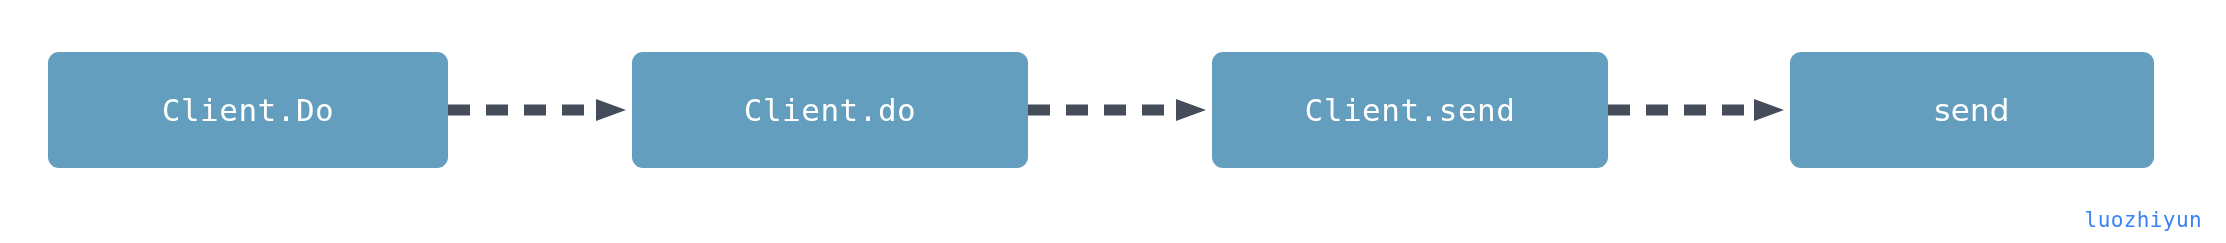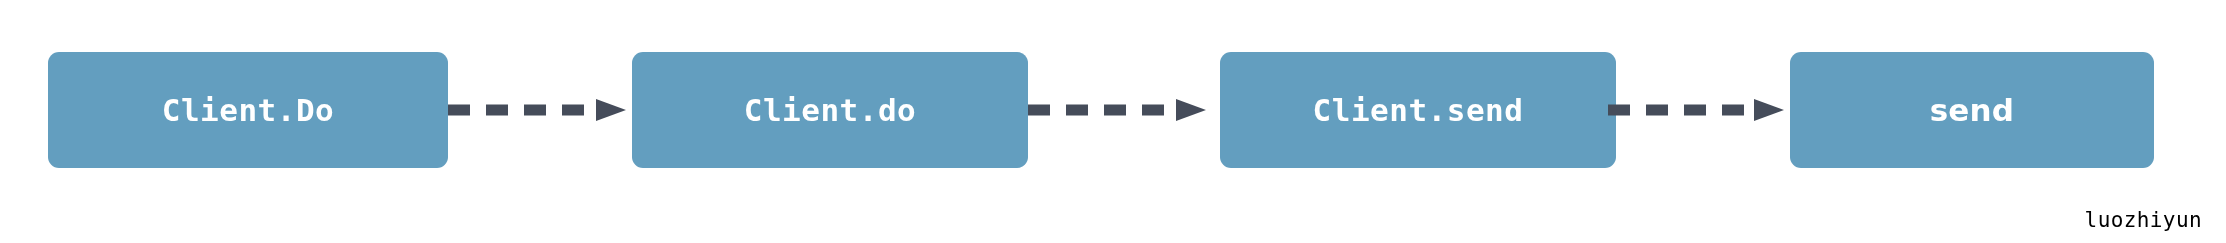--- a/index.html
+++ b/index.html
@@ -33,30 +33,29 @@
     justify-content: center;
     box-sizing: border-box;
   }
   .node-label {
     color: #ffffff;
     font-size: 31px;
     line-height: 1;
     letter-spacing: 0.5px;
     white-space: nowrap;
     font-family: "DejaVu Sans Mono", "Liberation Mono", monospace;
-    font-weight: bold;
   }
   .node-label.sans {
     font-family: "DejaVu Sans", "Liberation Sans", sans-serif;
     letter-spacing: 0.2px;
   }
 
   #node-0 { left: 48px;   width: 400px; }
   #node-1 { left: 632px;  width: 396px; }
-  #node-2 { left: 1212px; width: 396px; margin-left: 8px; }
+  #node-2 { left: 1212px; width: 396px; }
   #node-3 { left: 1790px; width: 364px; }
 
   
   .edge {
     position: absolute;
     top: 94px;
     height: 32px;
   }
   .edge svg {
     display: block;
@@ -65,21 +64,21 @@
 
   #edge-0 { left: 448px;  width: 184px; }
   #edge-1 { left: 1028px; width: 184px; }
   #edge-2 { left: 1608px; width: 182px; }
 
   
   #watermark {
     position: absolute;
     right: 24px;
     bottom: 12px;
-    color: #000000;
+    color: #3b82f6;
     font-size: 21px;
     line-height: 1;
     letter-spacing: 0.4px;
     white-space: nowrap;
     font-family: "DejaVu Sans Mono", "Liberation Mono", monospace;
   }
 </style>
 </head>
 <body>
 

